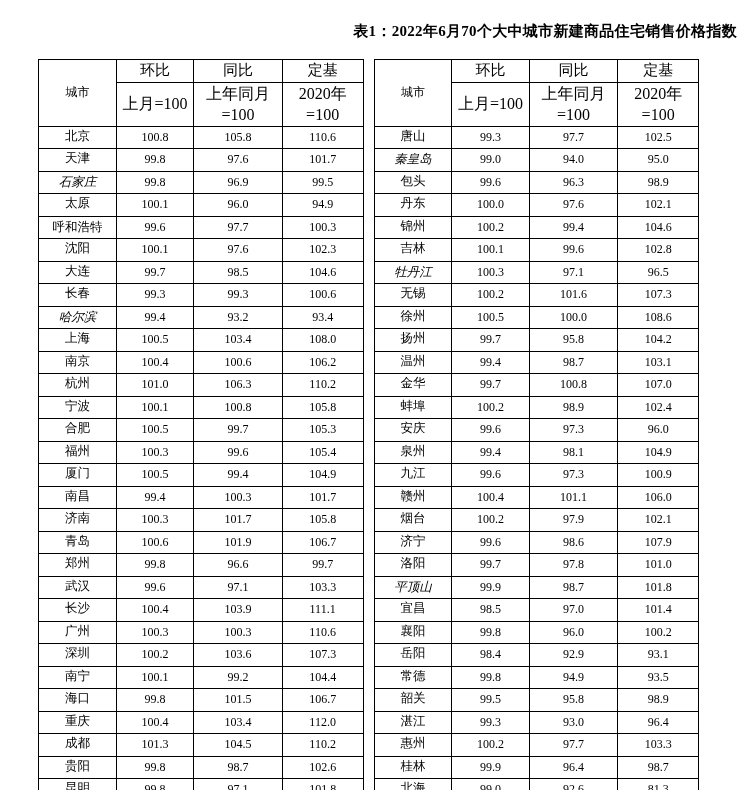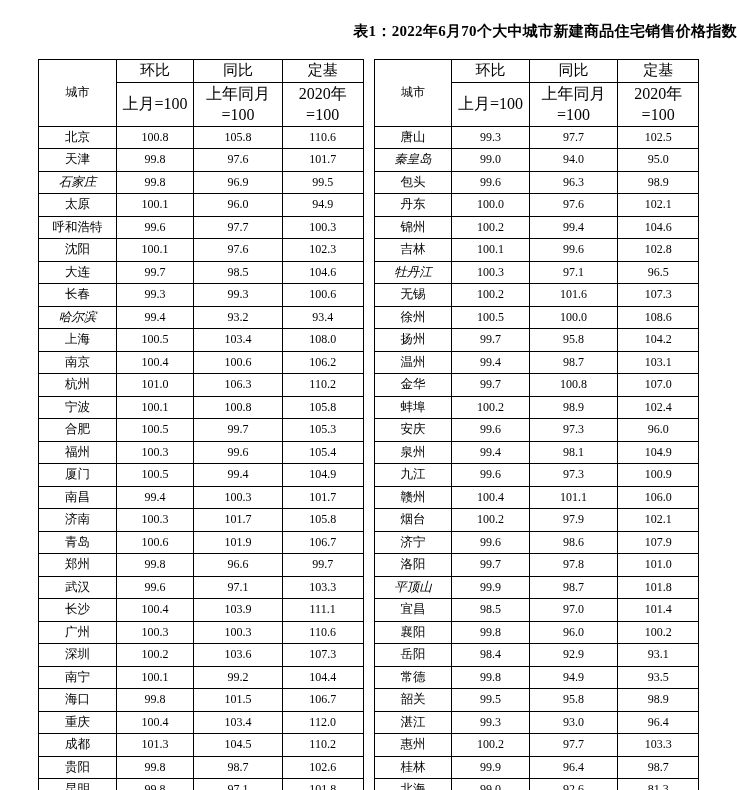--- a/index.html
+++ b/index.html
@@ -65,21 +65,21 @@
   }
   td.city-name {
     font-size: 12.5px;
     letter-spacing: 0px;
   }
   td.num {
     font-size: 12px;
     font-family: "Liberation Serif", "DejaVu Serif", serif;
   }
   
-  .city-2 { letter-spacing: 14px; padding-left: 14px; }
+  .city-2 { letter-spacing: 14px; padding-left: 14px; font-family: Liberation Mono, monospace; }
   .city-3 { letter-spacing: 3px; padding-left: 3px; font-style: italic; }
   .city-4 { letter-spacing: 0px; margin-left: 32px; }
 </style>
 </head>
 <body>
 
 <div class="page-title">表1：2022年6月70个大中城市新建商品住宅销售价格指数</div>
 
 <div class="tables-wrap">
 

